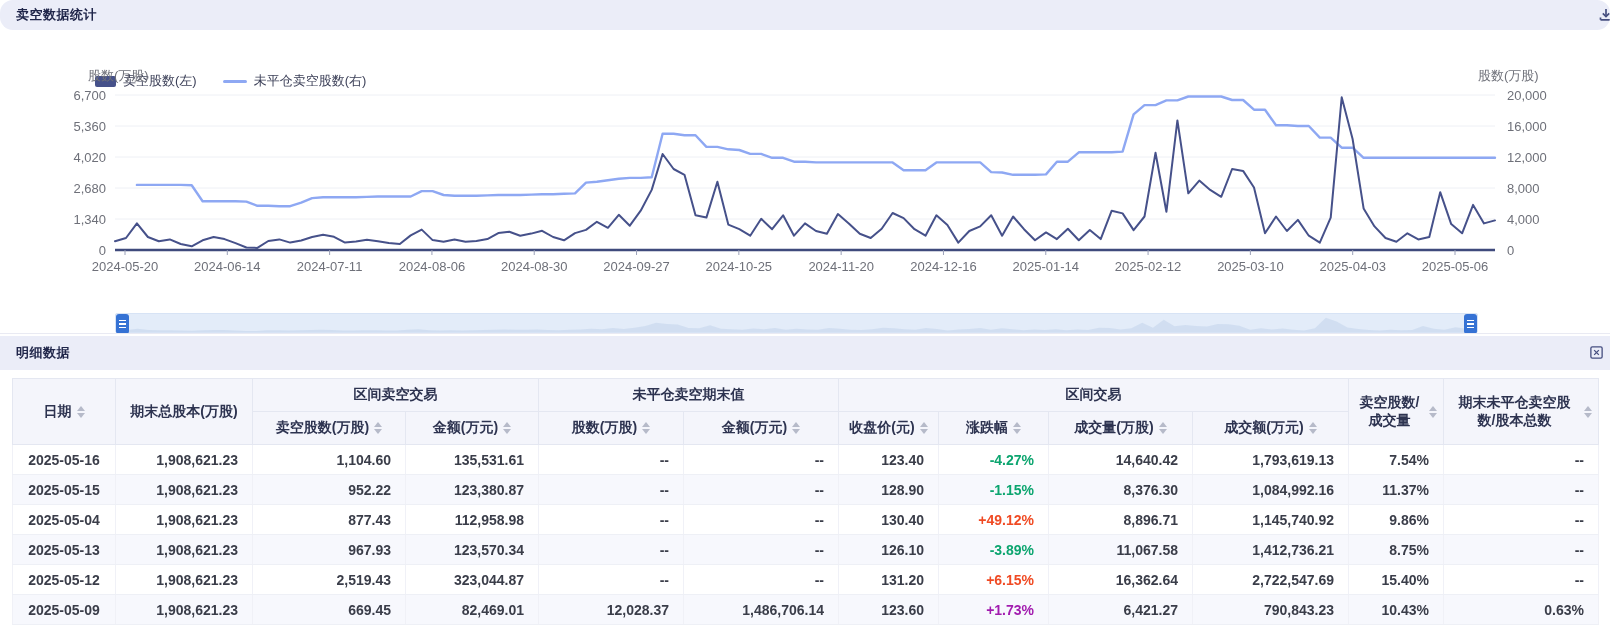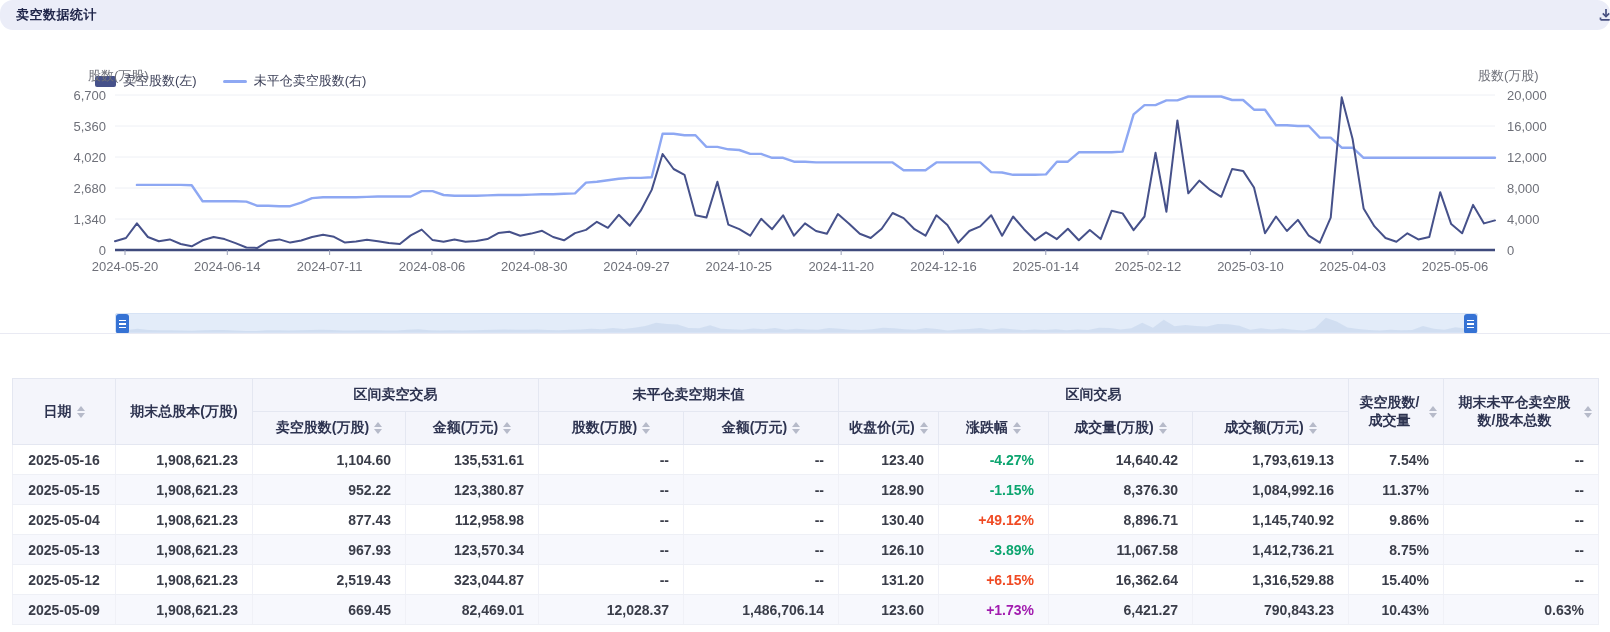--- a/index.html
+++ b/index.html
@@ -146,20 +146,29 @@
       <div class="dz-handle dz-right" style="background:#3572d4;">
           <i></i>
           <i></i>
           <i></i>
         </div>
     </div>
   </div>
 
   <div class="divider"></div>
 
+  <div class="bar bar-table">
+    <span class="title">明细数据</span>
+    <span class="bar-icon" style="right:6px; top:9px;">
+      <svg width="15" height="15" viewBox="0 0 16 16" fill="none" stroke="#474f80" stroke-width="1.4">
+        <rect x="2" y="2" width="12" height="12" rx="1.5"></rect>
+          <path d="M5.5 5.5l5 5M10.5 5.5l-5 5"></path>
+      </svg>
+    </span>
+  </div>
 
   <table class="grid" id="detail-table">
     <colgroup id="cols">
         <col style="width:103px">
         <col style="width:137px">
         <col style="width:153px">
         <col style="width:133px">
         <col style="width:145px">
         <col style="width:155px">
         <col style="width:100px">
@@ -318,21 +327,21 @@
         <tr>
           <td class="date" style="">2025-05-12</td>
           <td class="num" style="">1,908,621.23</td>
           <td class="num" style="">2,519.43</td>
           <td class="num" style="">323,044.87</td>
           <td class="num" style="">--</td>
           <td class="num" style="">--</td>
           <td class="num" style="">131.20</td>
           <td class="num" style="color:#f04a23;">+6.15%</td>
           <td class="num" style="">16,362.64</td>
-          <td class="num" style="">1,316,529.88</td>
+          <td class="num" style="">2,722,547.69</td>
           <td class="num" style="">15.40%</td>
           <td class="num" style="">--</td>
         </tr>
         <tr>
           <td class="date" style="">2025-05-09</td>
           <td class="num" style="">1,908,621.23</td>
           <td class="num" style="">669.45</td>
           <td class="num" style="">82,469.01</td>
           <td class="num" style="">12,028.37</td>
           <td class="num" style="">1,486,706.14</td>

